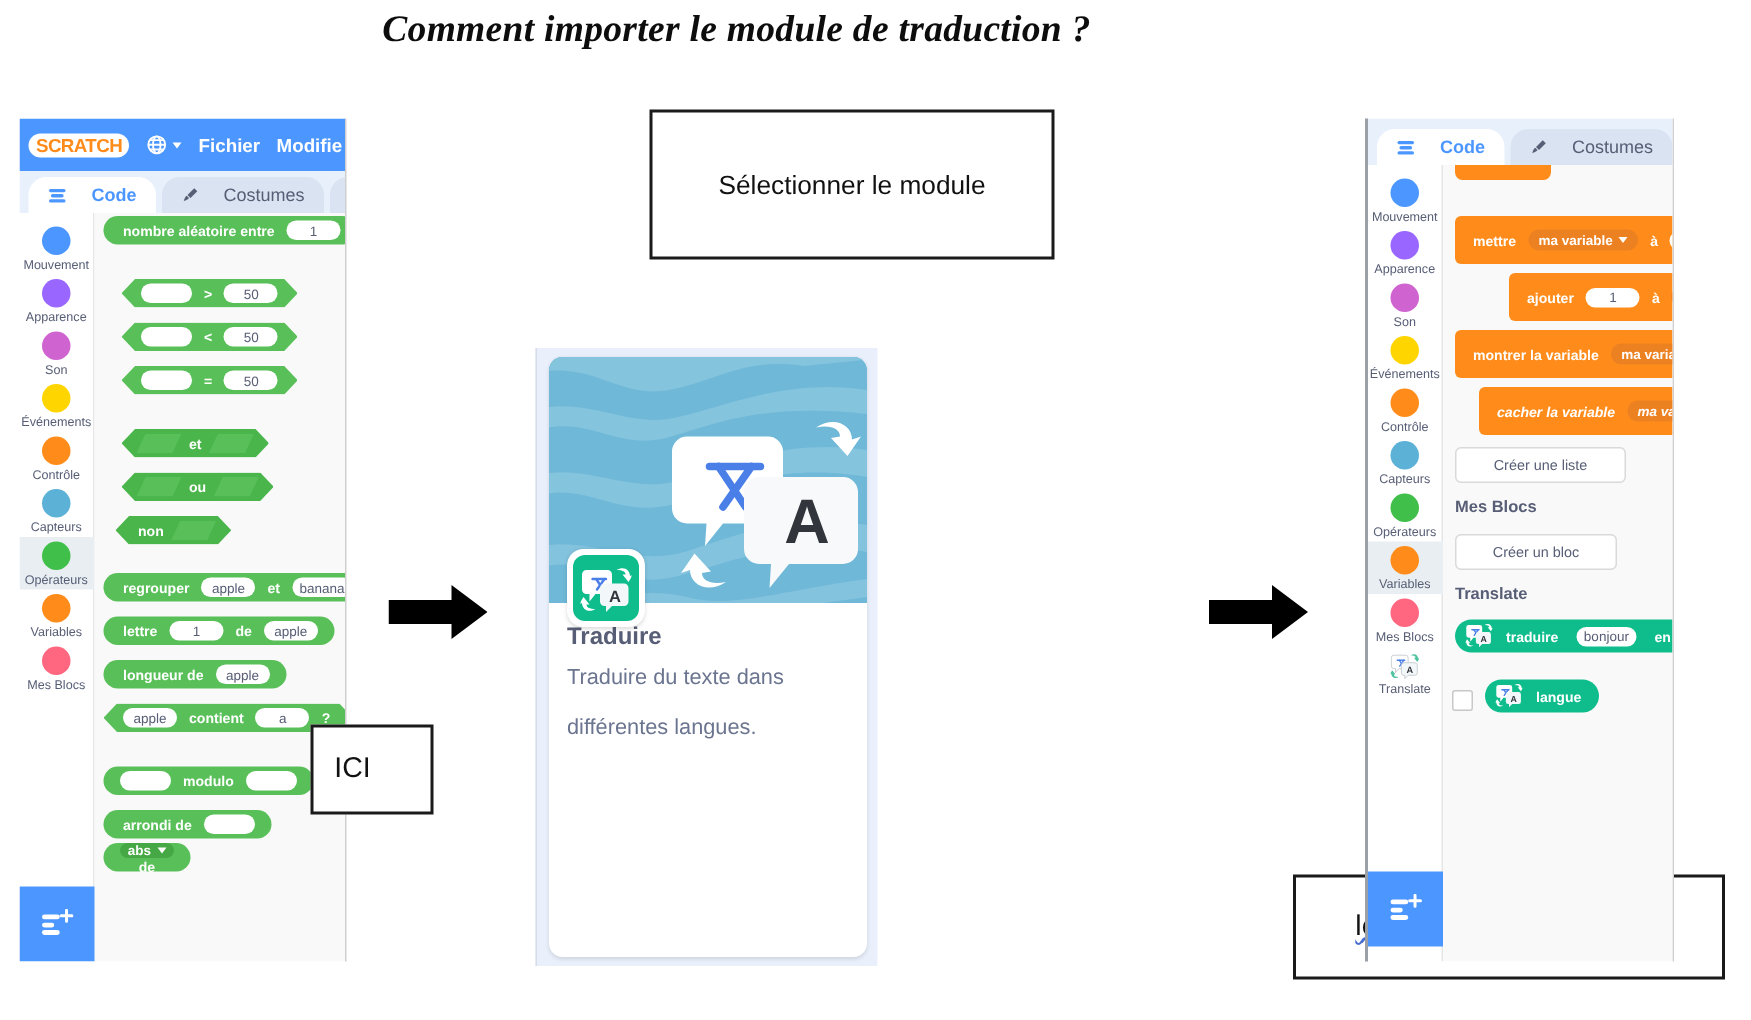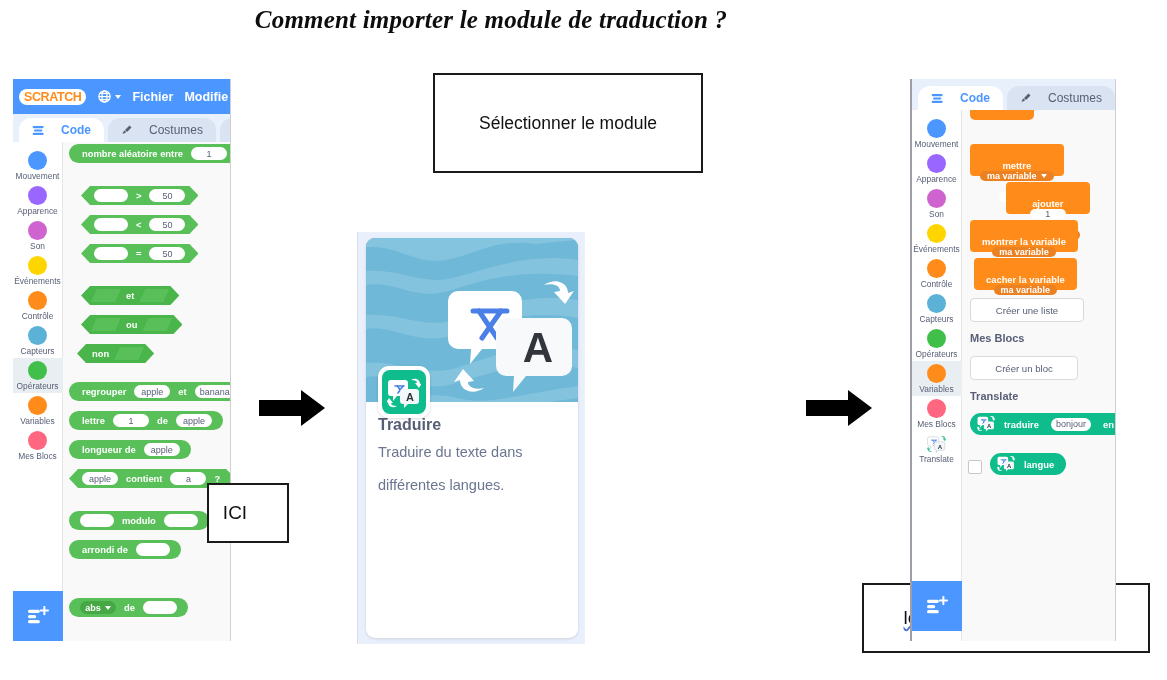--- a/index.html
+++ b/index.html
@@ -111,21 +111,21 @@
   .blk{position:absolute;display:flex;align-items:center;box-sizing:border-box;
        color:#fff;font-size:9.4px;font-weight:bold;white-space:nowrap;}
   .blk .lbl{padding:0 5px;}
   .oval{border-radius:999px;height:19px;padding:0 8px;background:#59c059;}
   .hexwide{height:19px;background:#59c059;padding:0 10px;
        clip-path:polygon(9px 0,calc(100% - 9px) 0,100% 50%,calc(100% - 9px) 100%,9px 100%,0 50%);}
   .slot{background:#fff;border-radius:999px;height:13px;min-width:26px;
         display:inline-flex;align-items:center;justify-content:center;
         color:#575e75;font-size:9px;font-weight:normal;padding:0 5px;margin:0 3px;}
   .slot.empty{min-width:24px;}
-  .stack{background:#ff8c1a;height:22px;border-radius:4px;padding:16px 7px;color:#fff;flex-direction:column;}
+  .stack{background:#ff8c1a;height:22px;border-radius:4px;padding:16px 7px;color:#fff;}
   .stack .slot{background:#fff;}
   .stack .drop{
     background:#ec8122;border-radius:999px;height:14px;
     display:inline-flex;align-items:center;gap:4px;padding:0 7px;
     color:#fff;font-size:9px;margin:0 3px;font-weight:bold;
   }
   .caret{width:0;height:0;border-left:3px solid transparent;border-right:3px solid transparent;border-top:4px solid #fff;}
   .greenblk{background:#0fbd8c;border-radius:999px;height:22px;padding:0 7px;display:flex;align-items:center;gap:4px;}
   .btn-outline{
     position:absolute;border:1px solid #d9d9d9;border-radius:4px;background:#fff;
@@ -317,21 +317,21 @@
 
         <div class="blk oval" style="left:6px;top:369px;">
           <span class="slot empty"></span>
           <span class="lbl">modulo</span>
           <span class="slot empty"></span>
         </div>
         <div class="blk oval" style="left:6px;top:398px;">
           <span class="lbl">arrondi de</span>
           <span class="slot empty"></span>
         </div>
-        <div class="blk oval" style="left:6px;top:456px;">
+        <div class="blk oval" style="left:6px;top:420px;flex-direction:column;">
           <span class="slot" style="background:#45a845;color:#fff;font-weight:bold;display:inline-flex;gap:4px;">
             <span>abs</span>
             <span class="caret"></span>
           </span>
           <span class="lbl">de</span>
           <span class="slot empty"></span>
         </div>
       </div>
 
       <div class="addext">
@@ -528,21 +528,21 @@
           </span>
         </div>
 
         <div class="blk stack" style="left:8px;top:110px;">
           <span class="lbl">montrer la variable</span>
           <span class="drop">
             <span>ma variable</span>
           </span>
         </div>
 
-        <div class="blk stack" style="left:12px;top:148px;">
+        <div class="blk stack" style="left:24px;top:148px;font-style:italic;">
           <span class="lbl">cacher la variable</span>
           <span class="drop">
             <span>ma variable</span>
           </span>
         </div>
 
         <div class="btn-outline" style="left:8px;top:188px;width:112px;height:22px;">Créer une liste</div>
 
         <div class="section-title" style="left:8px;top:222px;">Mes Blocs</div>
 

